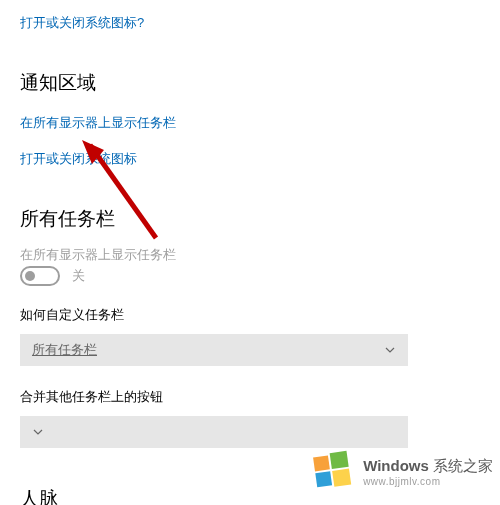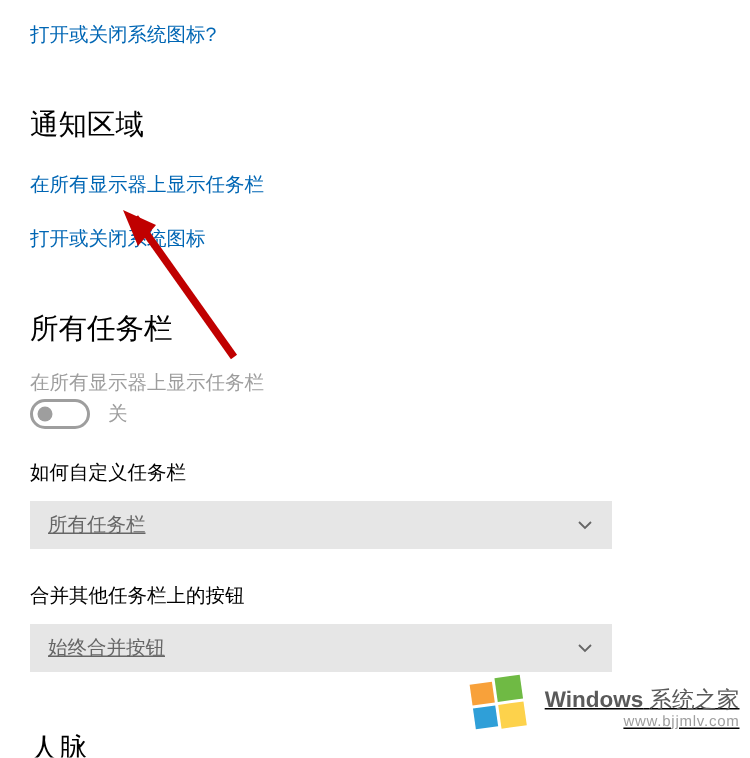--- a/index.html
+++ b/index.html
@@ -91,22 +91,21 @@
       position: absolute;
       right: 7px;
       bottom: 10px;
       display: flex;
       align-items: center;
       gap: 10px;
     }
     .watermark-text {
       display: flex;
       flex-direction: column;
-      align-items: flex-end;
-      text-decoration: underline;
+      align-items: flex-start;
     }
     .wm-line1 {
       font-size: 15px;
       font-weight: 400;
       color: #5a5a5a;
     }
     .wm-line1 b { font-weight: 600; }
     .wm-line2 {
       font-size: 10px;
       color: #9e9e9e;
@@ -142,21 +141,20 @@
   <span class="dropdown-text">所有任务栏</span>
   <span class="chevron">
     <svg width="12" height="12" viewBox="0 0 12 12">
         <path d="M2 4 L6 8 L10 4" stroke="#666" stroke-width="1.2" fill="none"></path>
       </svg>
   </span>
 </div>
 
 <div class="normal-label">合并其他任务栏上的按钮</div>
 <div class="dropdown">
-  <span class="dropdown-text">始终合并按钮</span>
   <span class="chevron">
     <svg width="12" height="12" viewBox="0 0 12 12">
         <path d="M2 4 L6 8 L10 4" stroke="#666" stroke-width="1.2" fill="none"></path>
       </svg>
   </span>
 </div>
 
 <h2 class="section-title">人脉</h2>
 
 <div class="arrow-annotation">

